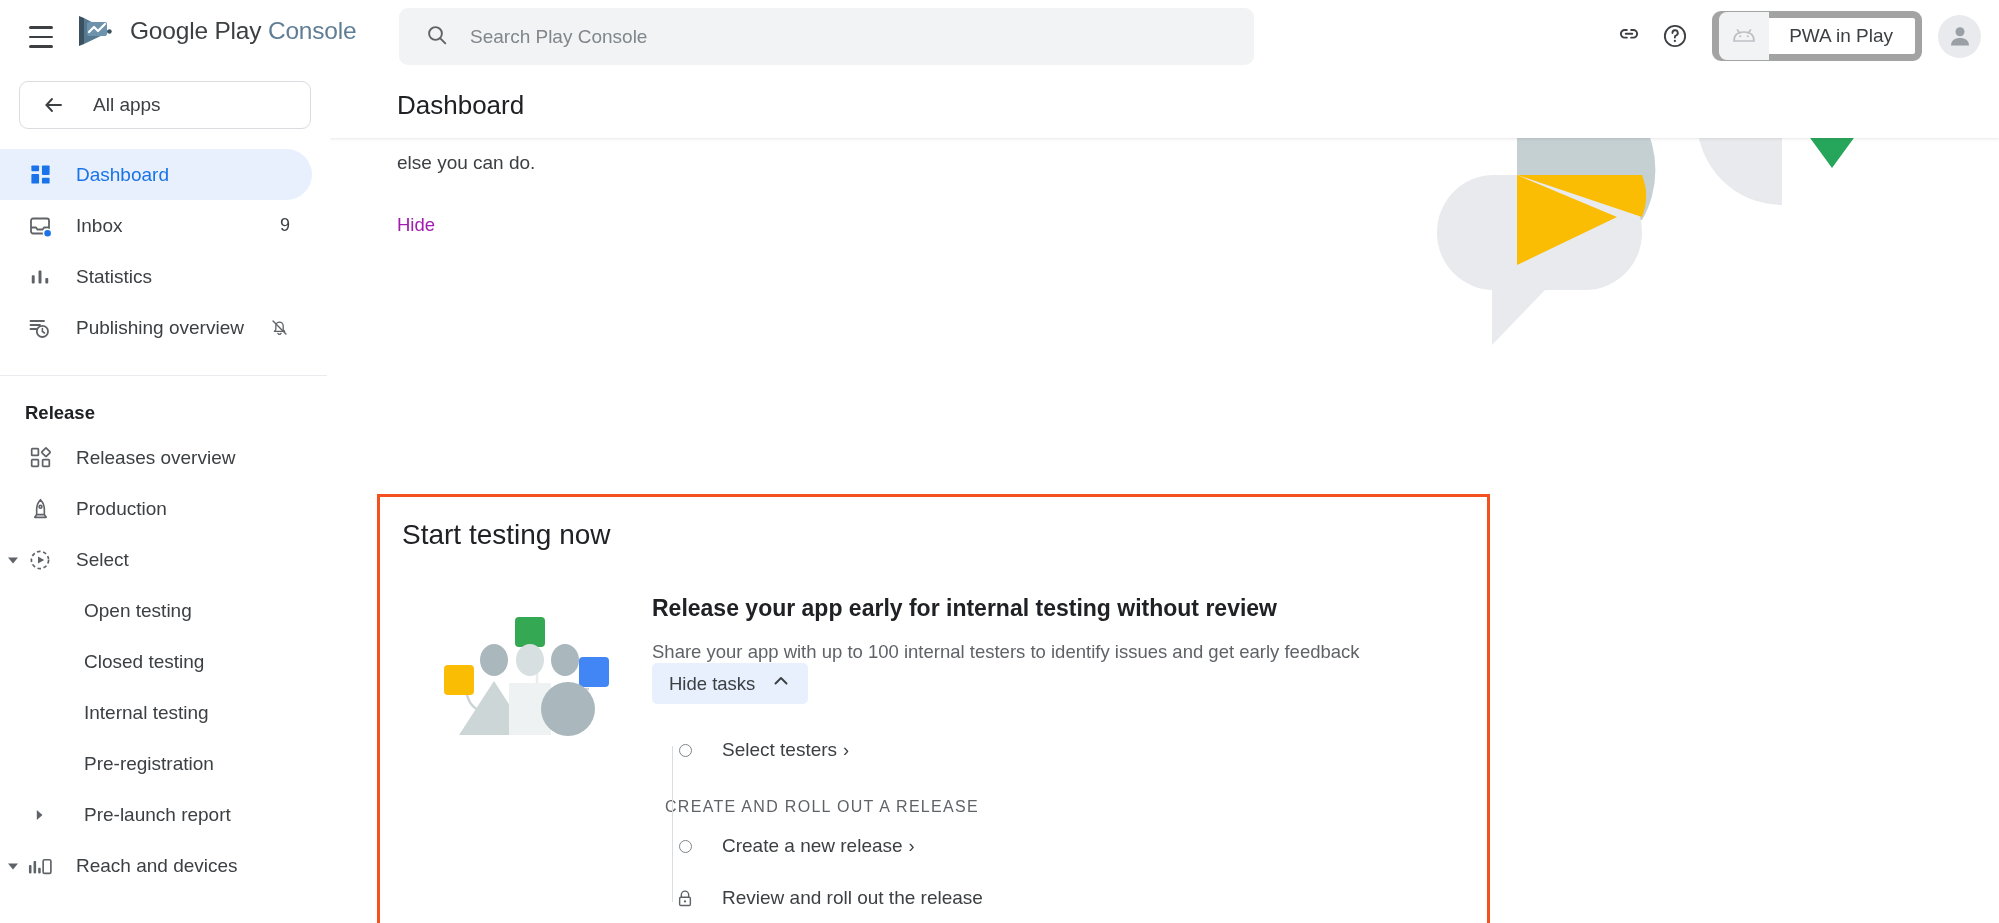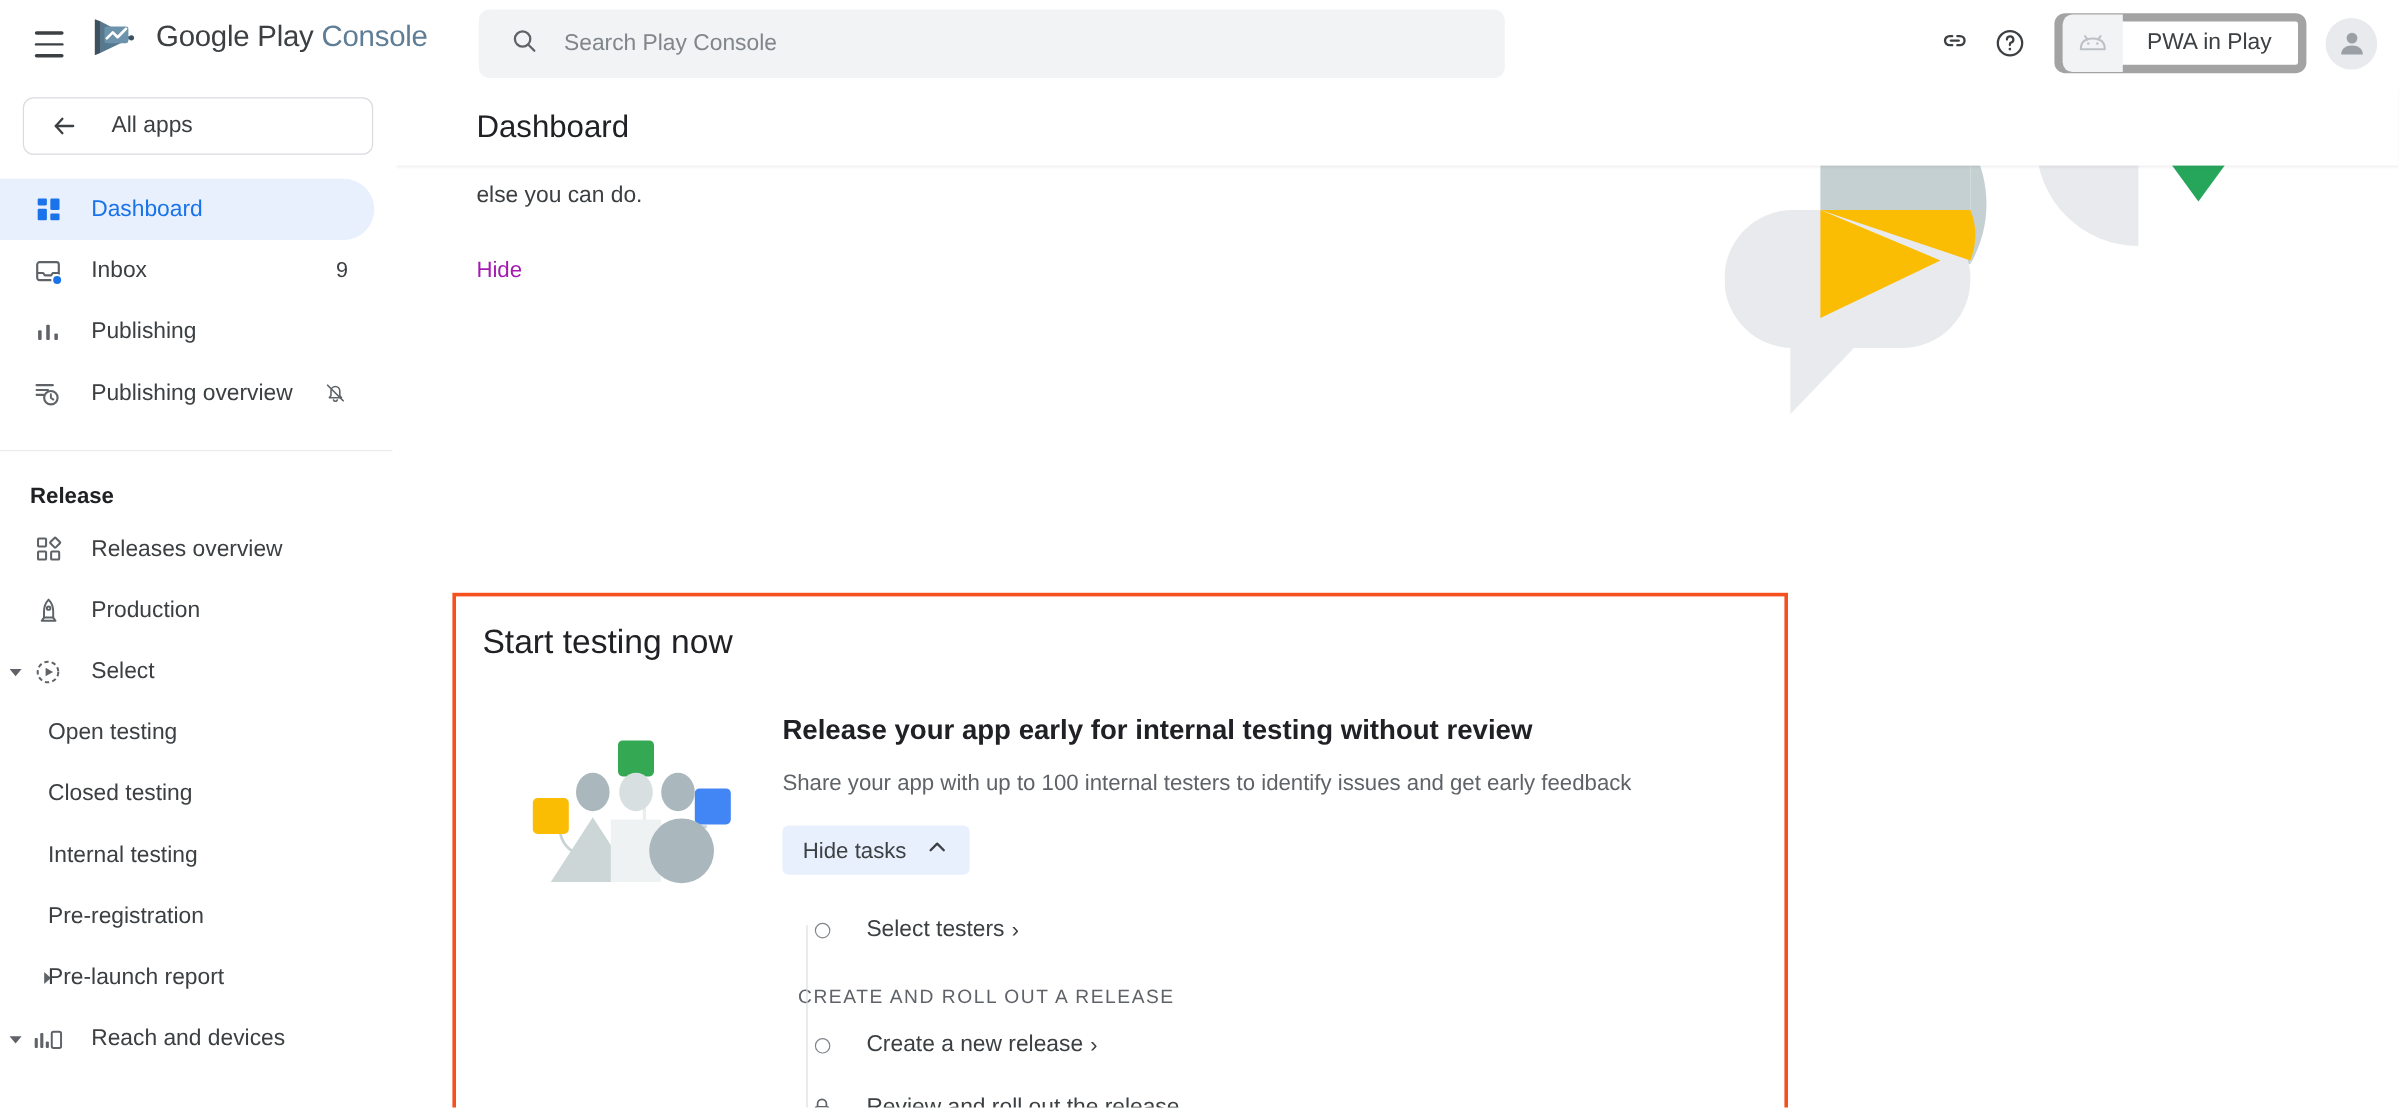--- a/index.html
+++ b/index.html
@@ -194,21 +194,21 @@
 
   .navitem .expander {
     position: absolute;
     left: 0px; width: 26px;
     display: flex; align-items: center; justify-content: center;
     color: #5f6368;
   }
   .navitem.sub {
     padding-left: 0;
   }
-  .navitem.sub .nav-lbl { margin-left: 40px; }
+  .navitem.sub .nav-lbl { margin-left: 84px; }
 
   
   .main {
     position: absolute;
     top: 72px; left: 330px;
     width: 1669px; height: 851px;
     background: #ffffff;
     overflow: hidden;
   }
   .page-header {
@@ -287,21 +287,20 @@
     font-size: 23px;
     font-weight: 700;
     color: #202124;
   }
   .promo-sub {
     margin-top: 19px;
     font-size: 18.5px;
     color: #5f6368;
   }
   .hide-tasks-btn {
-    margin-top: 25px;
     display: inline-flex;
     align-items: center;
     gap: 16px;
     height: 41px;
     padding: 0 17px;
     background: #e8f0fe;
     border: none;
     border-radius: 5px;
     font-family: inherit;
     font-size: 18.5px;
@@ -467,21 +466,21 @@
     </div>
 
     <div class="navitem">
       <span class="nav-ico">
         <svg width="22" height="22" viewBox="0 0 24 24" fill="#5f6368">
           <rect x="3" y="10" width="3.2" height="9" rx="1"></rect>
           <rect x="10.4" y="5" width="3.2" height="14" rx="1"></rect>
           <rect x="17.8" y="13" width="3.2" height="6" rx="1"></rect>
         </svg>
       </span>
-      <span class="nav-lbl">Publishing</span>
+      <span class="nav-lbl">Statistics</span>
     </div>
 
     <div class="navitem">
       <span class="nav-ico">
         <svg width="24" height="24" viewBox="0 0 24 24" fill="none">
           <line x1="2.5" y1="5" x2="16" y2="5" stroke="#5f6368" stroke-width="1.8" stroke-linecap="round"></line>
           <line x1="2.5" y1="9" x2="12" y2="9" stroke="#5f6368" stroke-width="1.8" stroke-linecap="round"></line>
           <line x1="2.5" y1="13" x2="8.5" y2="13" stroke="#5f6368" stroke-width="1.8" stroke-linecap="round"></line>
           <circle cx="14.4" cy="15.4" r="5.6" stroke="#5f6368" stroke-width="1.8" fill="#fff"></circle>
           <path d="M14.4 12.6v2.9l2.1 1.5" stroke="#5f6368" stroke-width="1.6" stroke-linecap="round" fill="none"></path>

